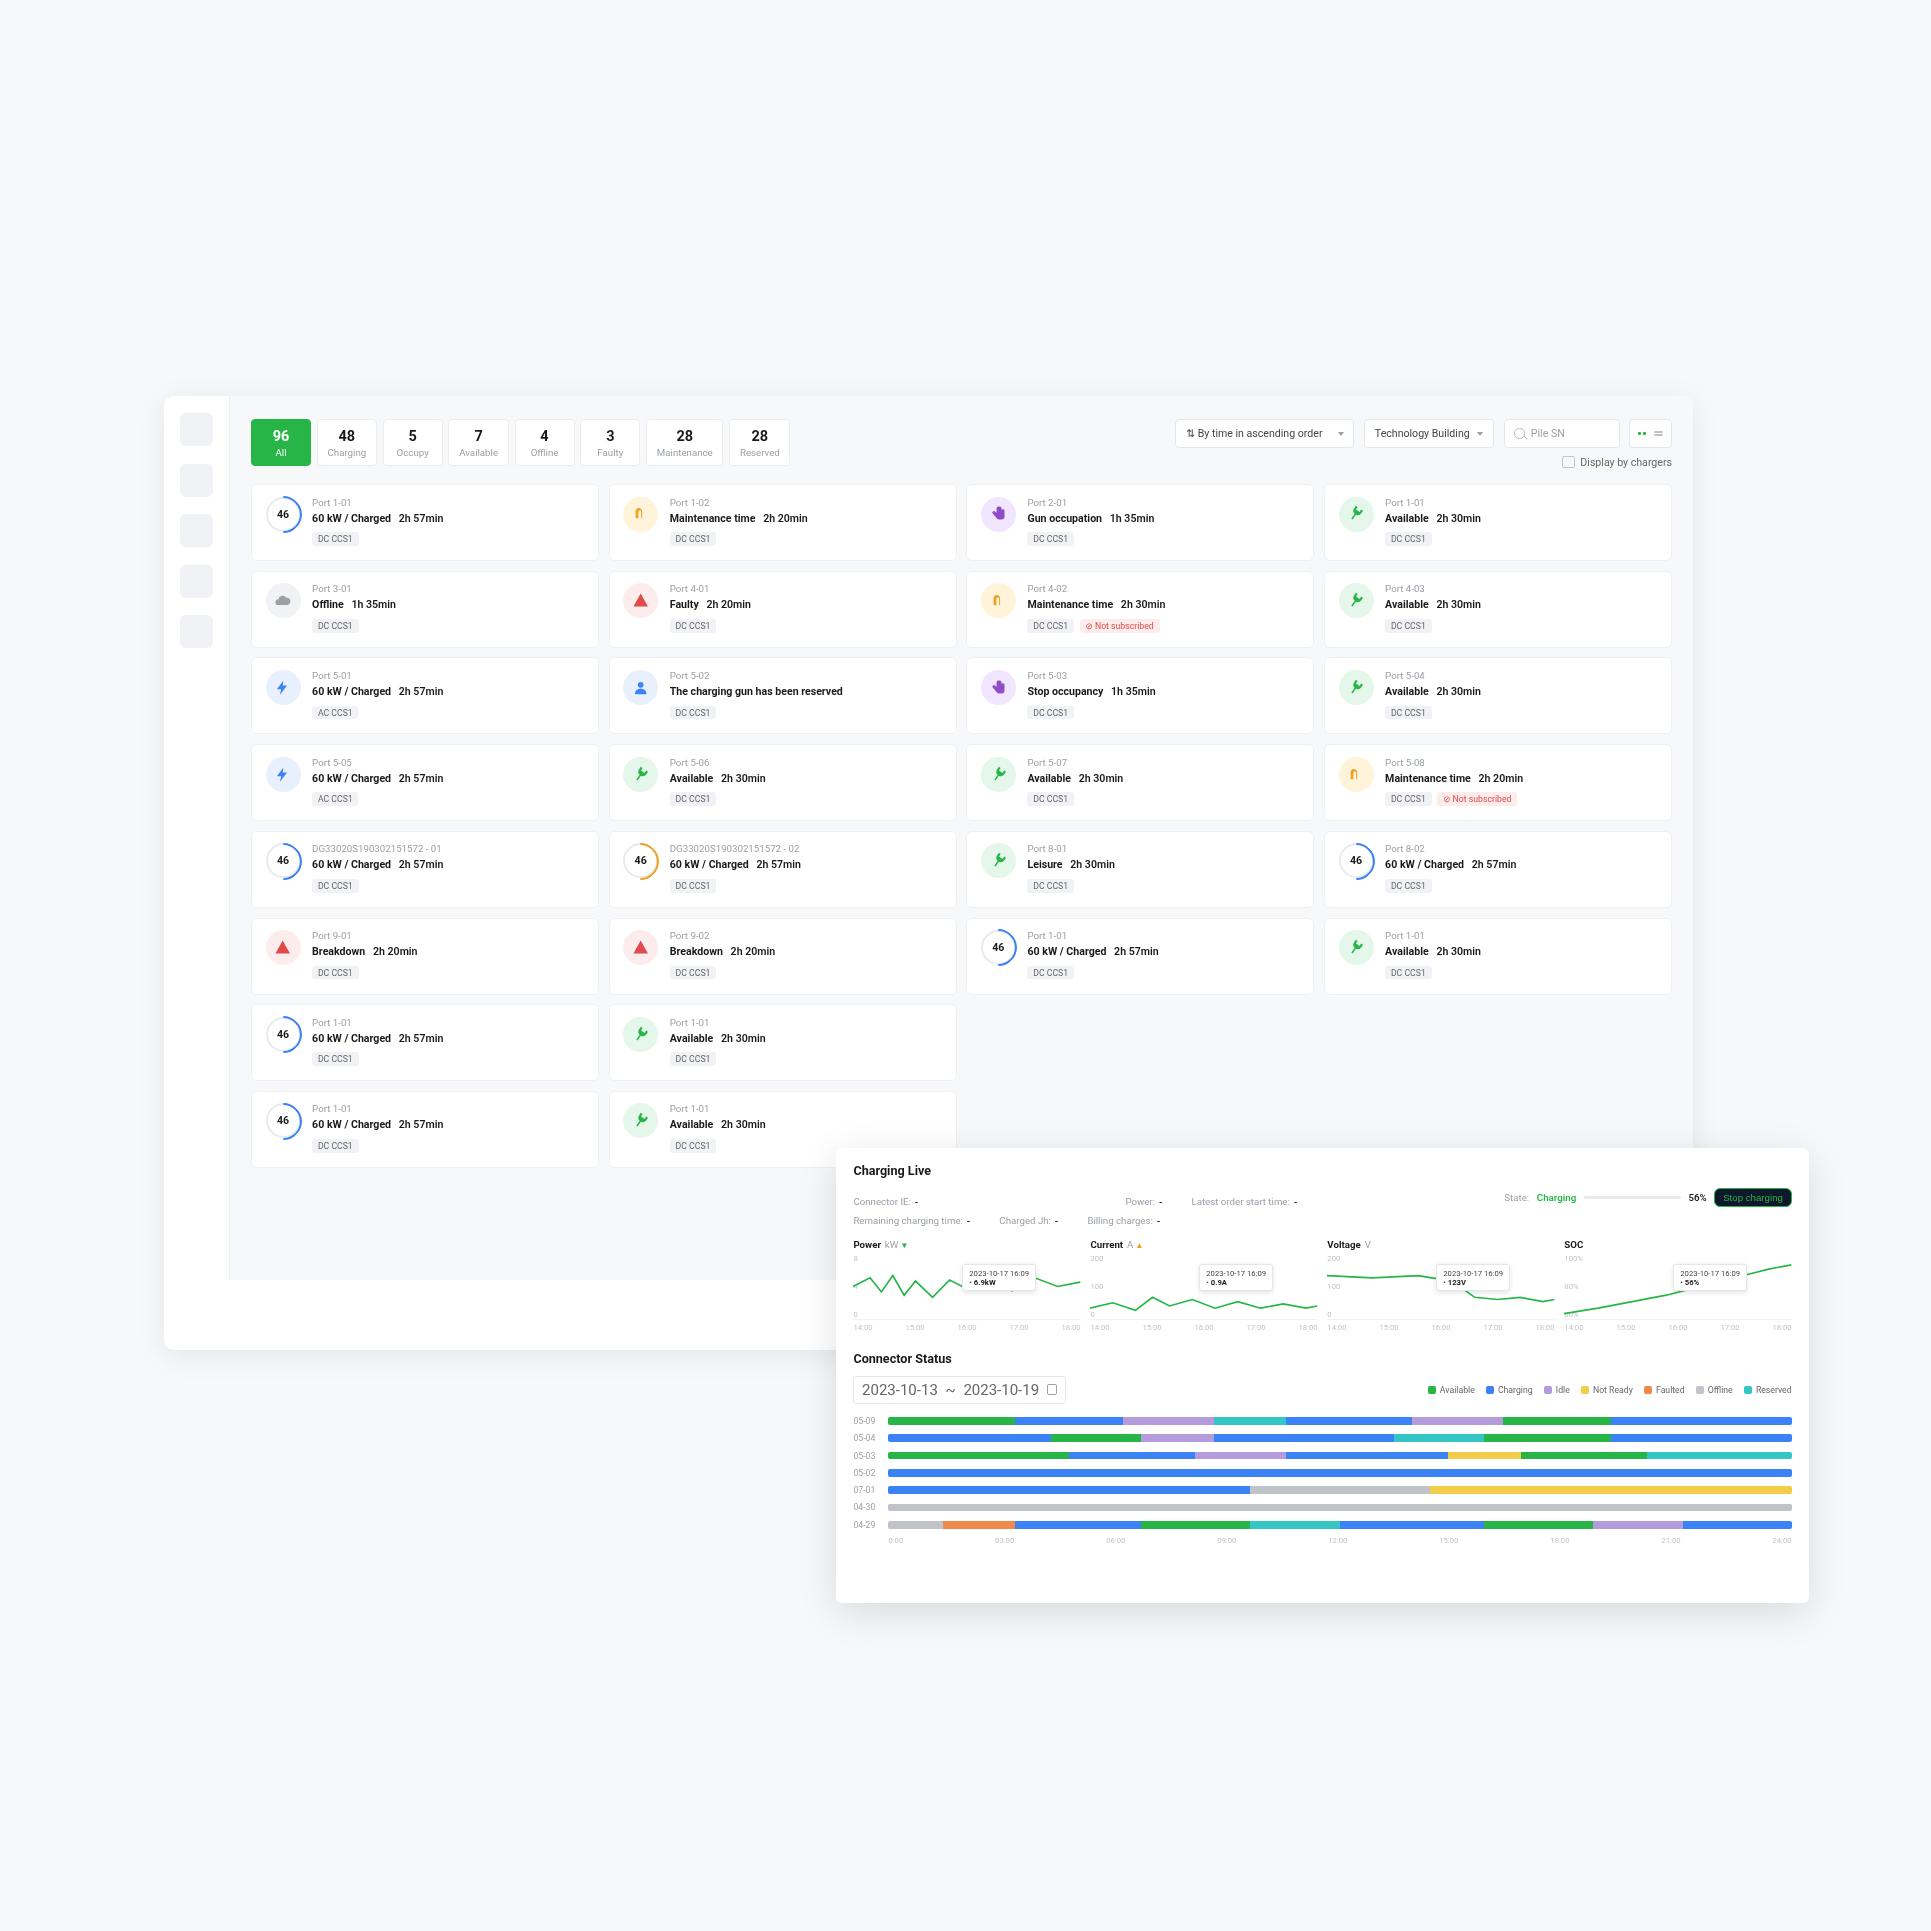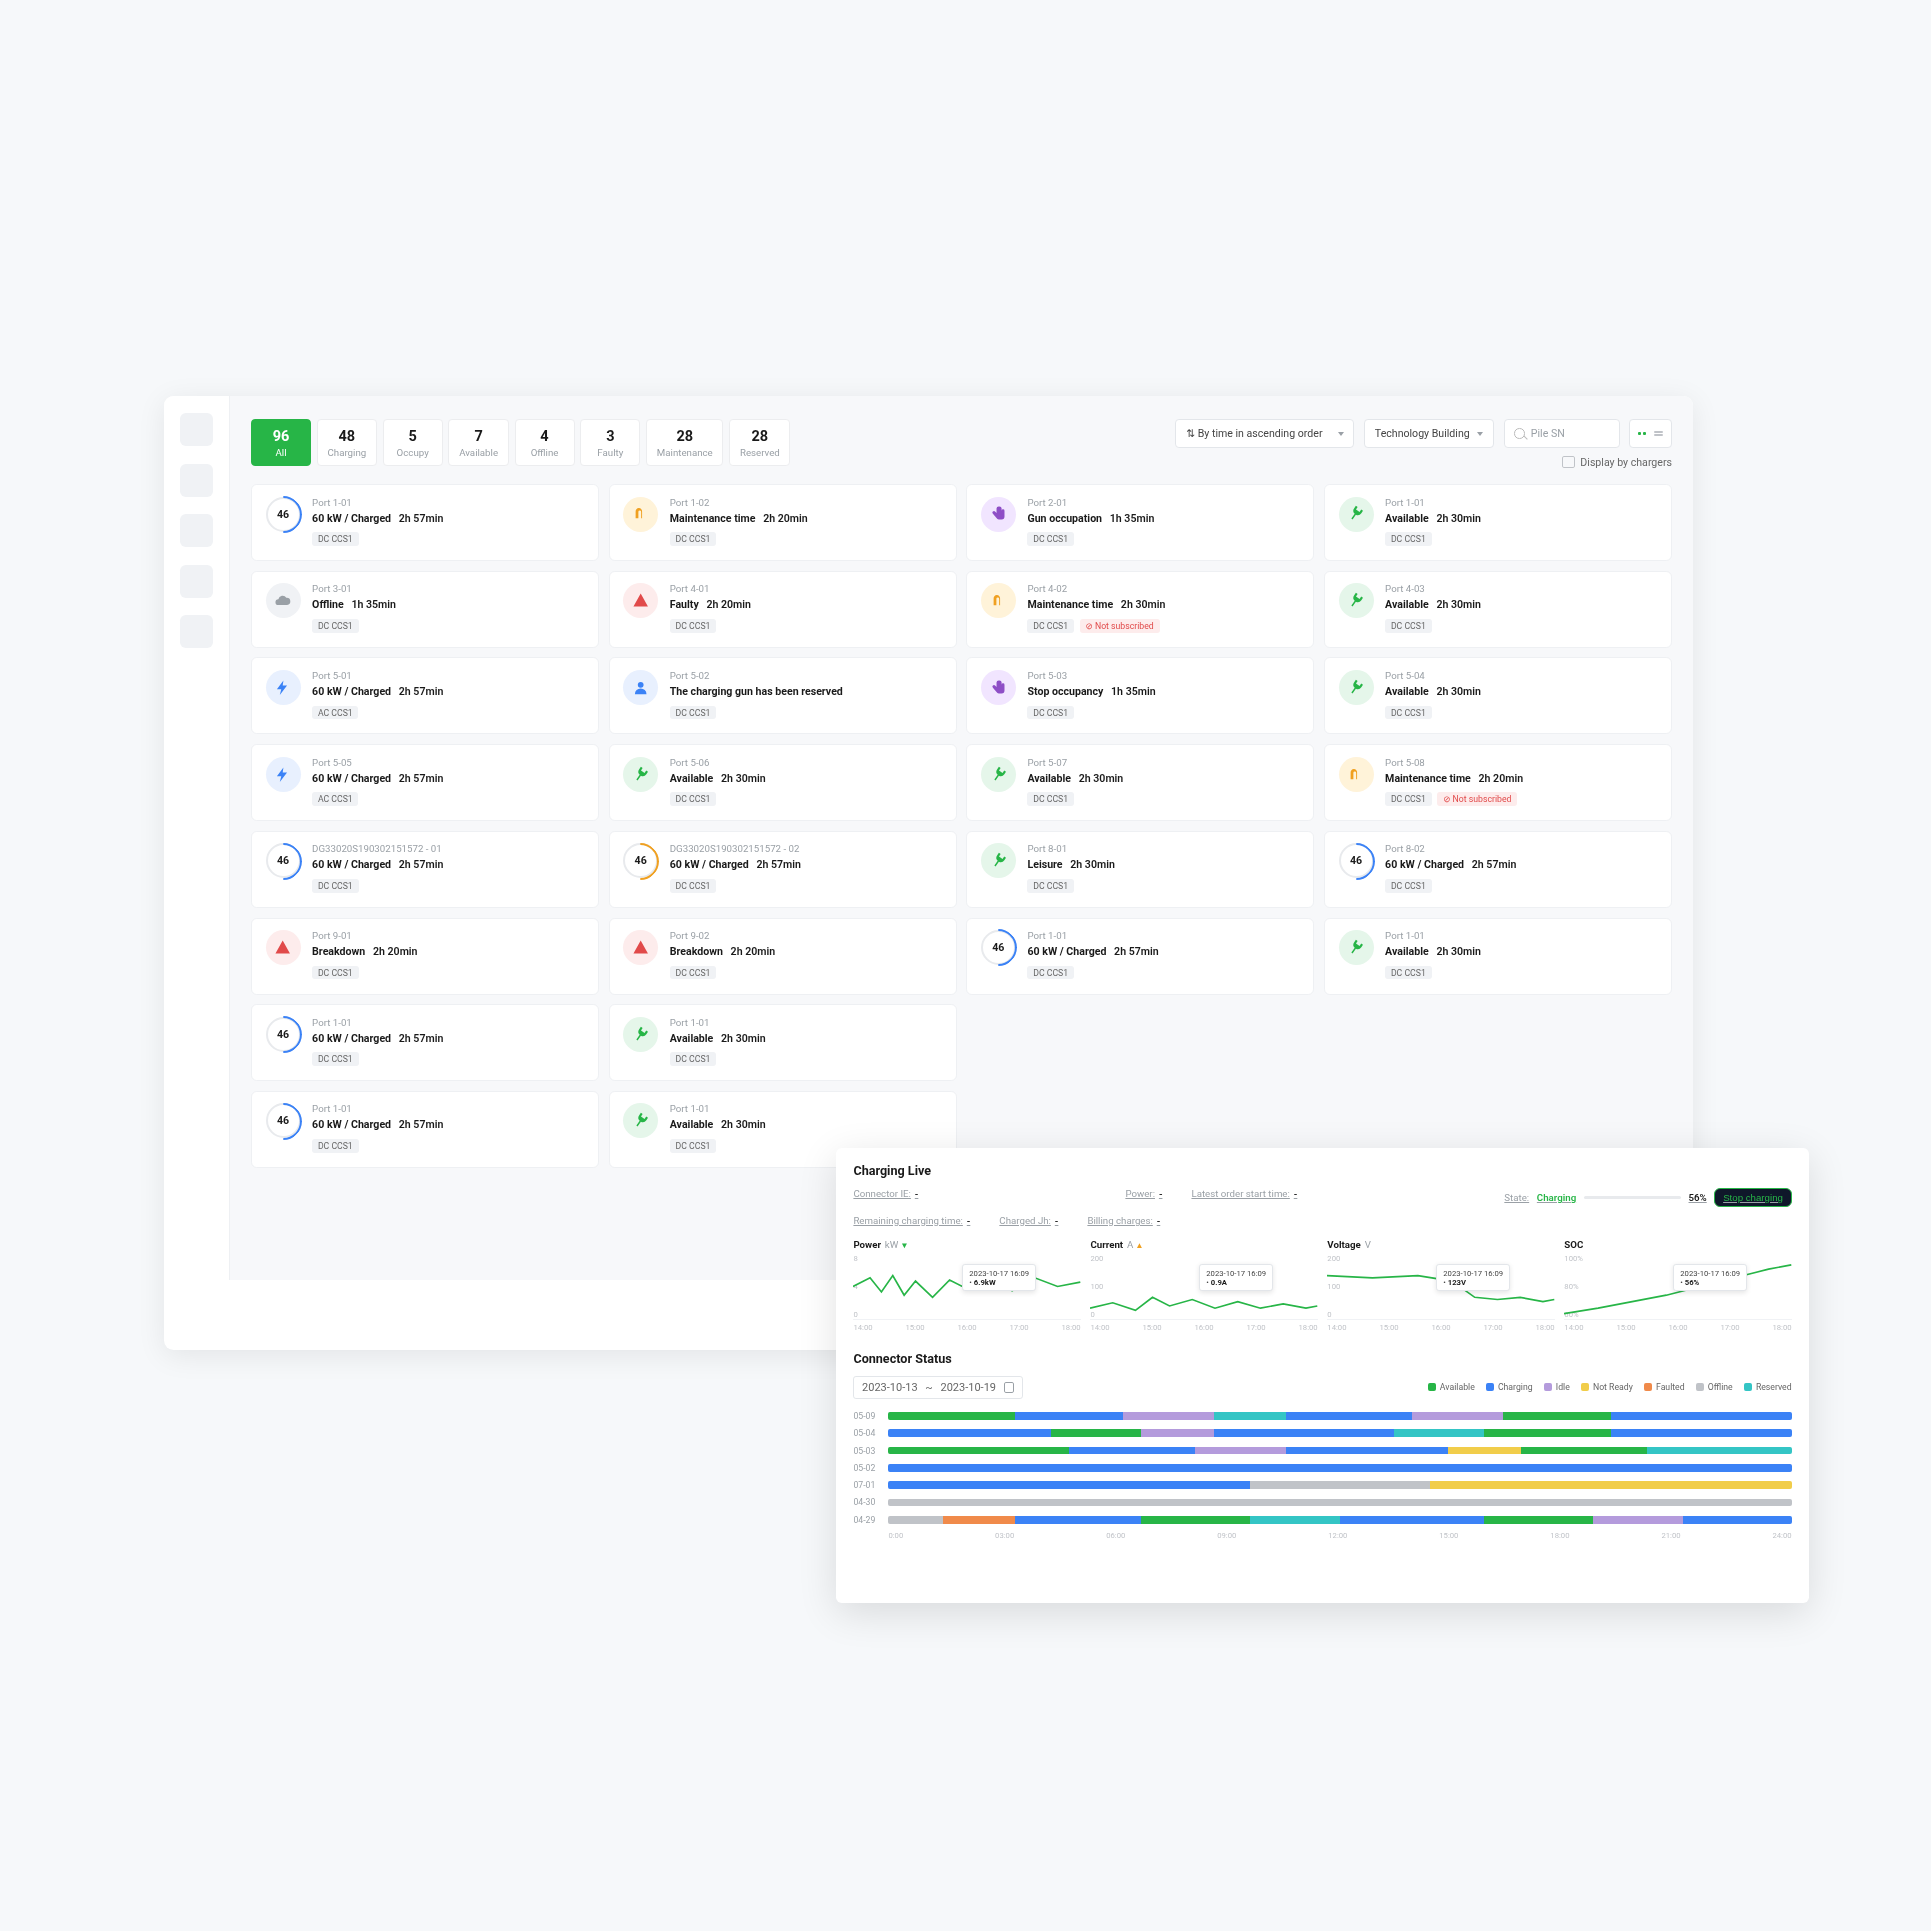--- a/index.html
+++ b/index.html
@@ -65,21 +65,21 @@
 .hand { background:#f1e5ff; color:#8e4ec6; }
 .plug-g { background:#e5f6ea; color:#27b547; }
 .plug-b { background:#e8f0fe; color:#3b82f6; }
 .cloud { background:#f0f2f5; color:#9aa0a6; }
 .alert { background:#fdecec; color:#e14a4a; }
 .person { background:#e8f0fe; color:#3b82f6; }
 
 
 .float { position:absolute; left:836px; top:1148px; width:973px; height:455px; background:#fff; border-radius:5.8px; box-shadow:0 9.7px 39px rgba(0,0,0,0.12); padding:15.4px 17.4px; z-index:10; }
 .float h3 { font-size:12.6px; font-weight:700; color:#1a1a1a; margin-bottom:9.7px; }
-.kv-row { display:flex; gap:29px; flex-wrap:wrap; margin-bottom:7.7px; font-size:9.7px; color:#9aa0a6; align-items:flex-start;text-decoration:underline; }
+.kv-row { display:flex; gap:29px; flex-wrap:wrap; margin-bottom:7.7px; font-size:9.7px; color:#9aa0a6; align-items:flex-end; }
 .kv { display:flex; gap:3.9px; align-items:center; }
 .kv .k { color:#9aa0a6; }
 .kv .v { color:#1a1a1a; font-weight:600; }
 .state-bar { display:flex; align-items:center; gap:7.7px; }
 .prog { width:97px; height:3.9px; background:#e8eaed; border-radius:1.9px; overflow:hidden; }
 .prog-fill { height:100%; width:56%; background:#27b547; }
 .stop-btn { border:1px solid #27b547; color:#27b547; background:#0f172a; font-size:9.7px; padding:2.9px 7.7px; border-radius:6px; cursor:pointer; }
 
 .charts { display:flex; gap:9.7px; margin-top:13.5px; margin-bottom:19.3px; }
 .chart { flex:1; }
@@ -89,21 +89,21 @@
 .ind-u { color:#f0a020; }
 .chart-box { height:66px; border-bottom:1px solid #f0f2f5; position:relative; }
 .chart-box svg { position:absolute; inset:0; width:100%; height:100%; }
 .yax { position:absolute; left:0; width:19.3px; display:flex; flex-direction:column; justify-content:space-between; height:100%; font-size:7.7px; color:#c0c3c8; text-align:left; }
 .xax { display:flex; justify-content:space-between; font-size:7.7px; color:#c0c3c8; margin-top:2.9px; }
 .tooltip { position:absolute; background:#fff; border:1px solid #e3e6ea; border-radius:2.9px; padding:3.9px 5.8px; font-size:7.7px; color:#444; box-shadow:0 1.9px 5.8px rgba(0,0,0,0.1); white-space:nowrap; }
 .tooltip .tv { font-weight:700; color:#1a1a1a; }
 
 .conn { }
 .conn-head { display:flex; justify-content:space-between; align-items:center; margin-bottom:9.7px; }
-.date-range { font-size:11px; color:#666; border:1px solid #e3e6ea; padding:3.9px 7.7px; border-radius:2.9px; display:flex; align-items:center; gap:7.7px; }
+.date-range { font-size:15px; color:#666; border:1px solid #e3e6ea; padding:3.9px 7.7px; border-radius:2.9px; display:flex; align-items:center; gap:7.7px; }
 .cal-ic { width:10.6px; height:10.6px; border:1px solid #9aa0a6; border-radius:1.9px; position:relative; }
 .legend { display:flex; gap:11.6px; font-size:8.7px; color:#666; }
 .lg { display:flex; align-items:center; gap:3.9px; }
 .lg-dot { width:7.7px; height:7.7px; border-radius:1.9px; }
 .timeline { }
 .tl-row { display:flex; align-items:center; height:15.4px; margin-bottom:1.9px; }
 .tl-lbl { width:35px; font-size:8.7px; color:#9aa0a6; }
 .tl-bar { flex:1; height:7.7px; display:flex; border-radius:1.9px; overflow:hidden; }
 .seg { height:100%; }
 .tl-ax { display:flex; margin-left:35px; justify-content:space-between; font-size:7.7px; color:#c0c3c8; margin-top:3.9px; }

